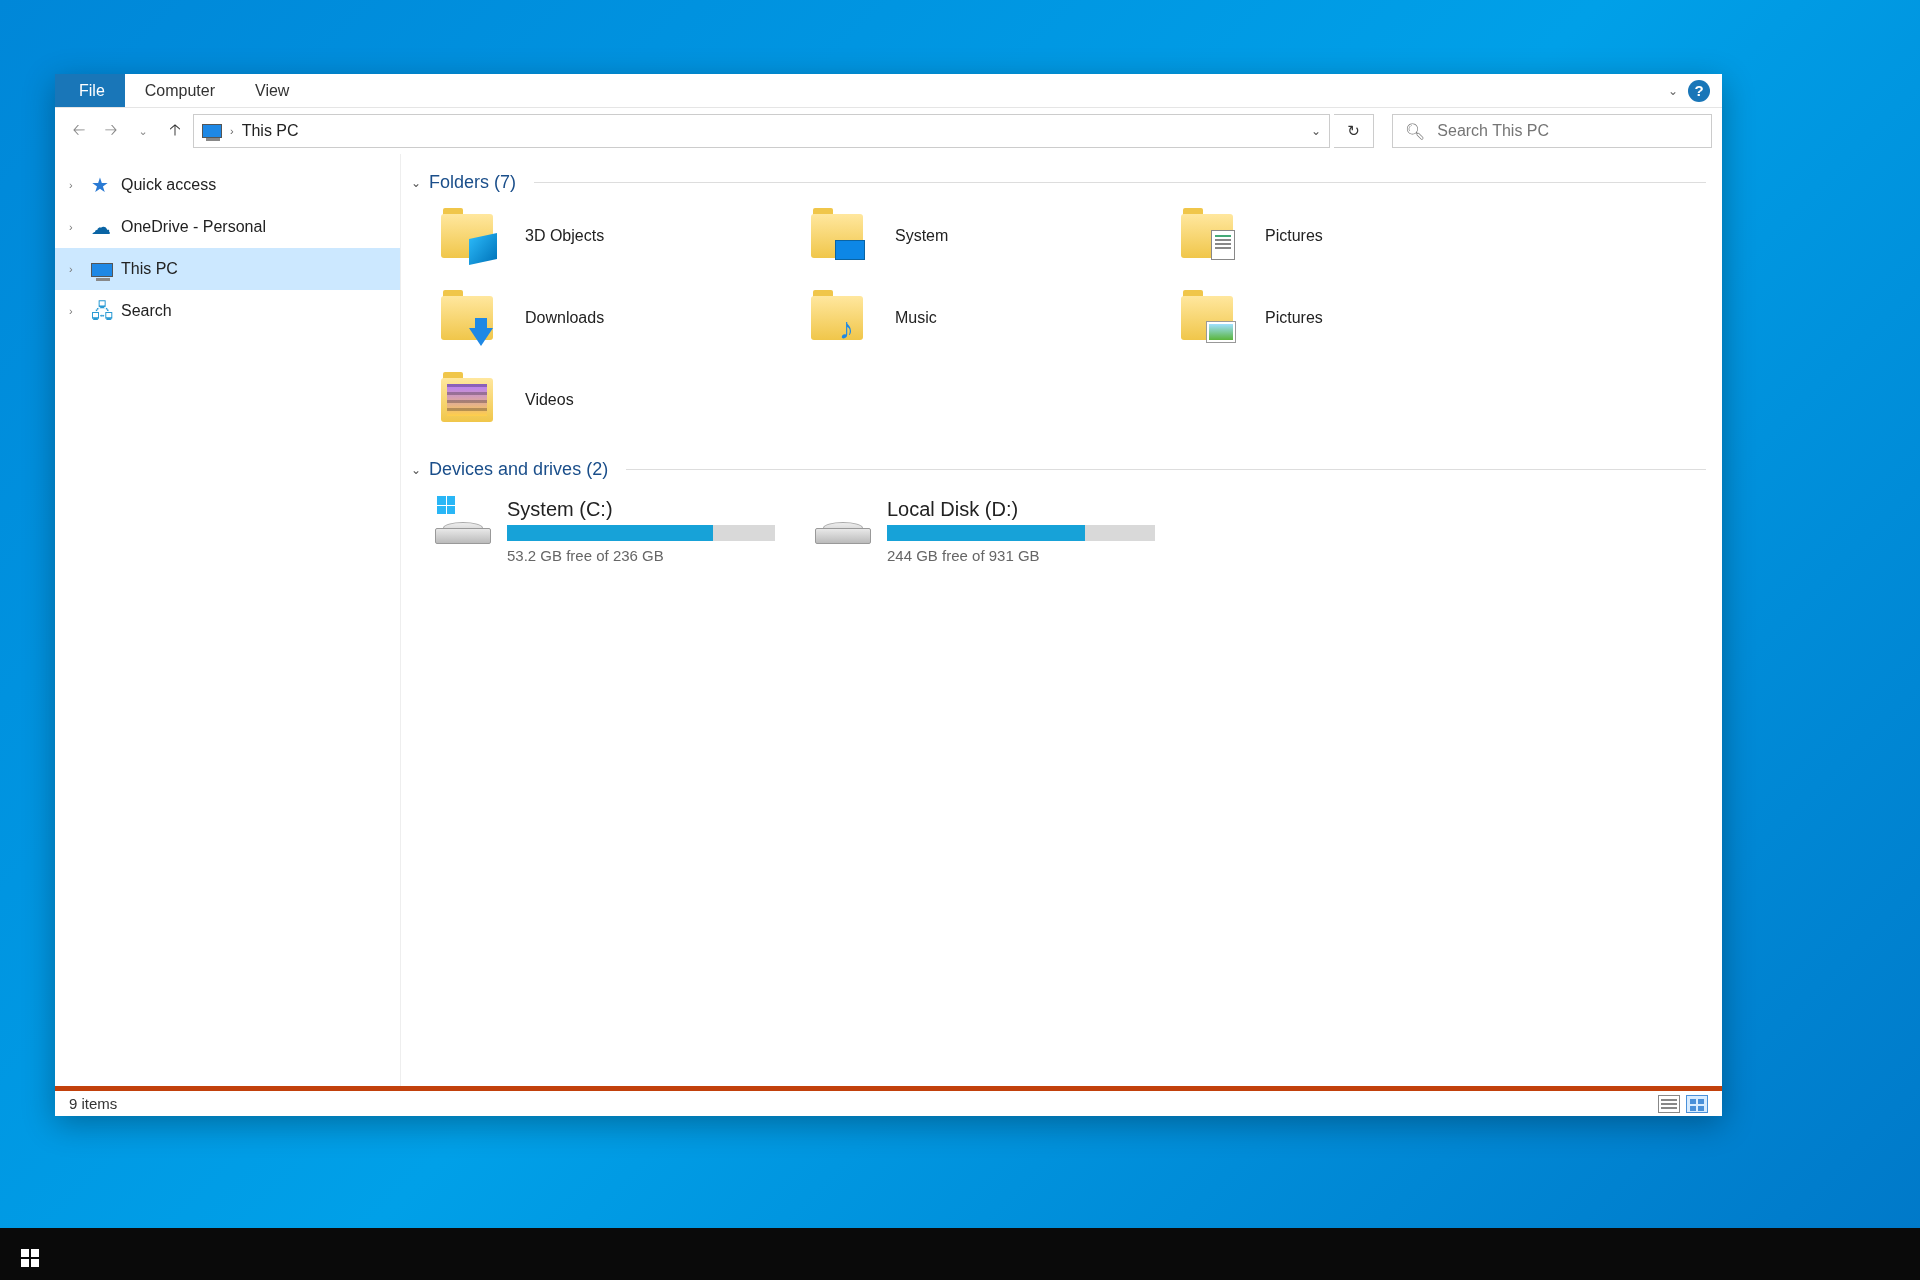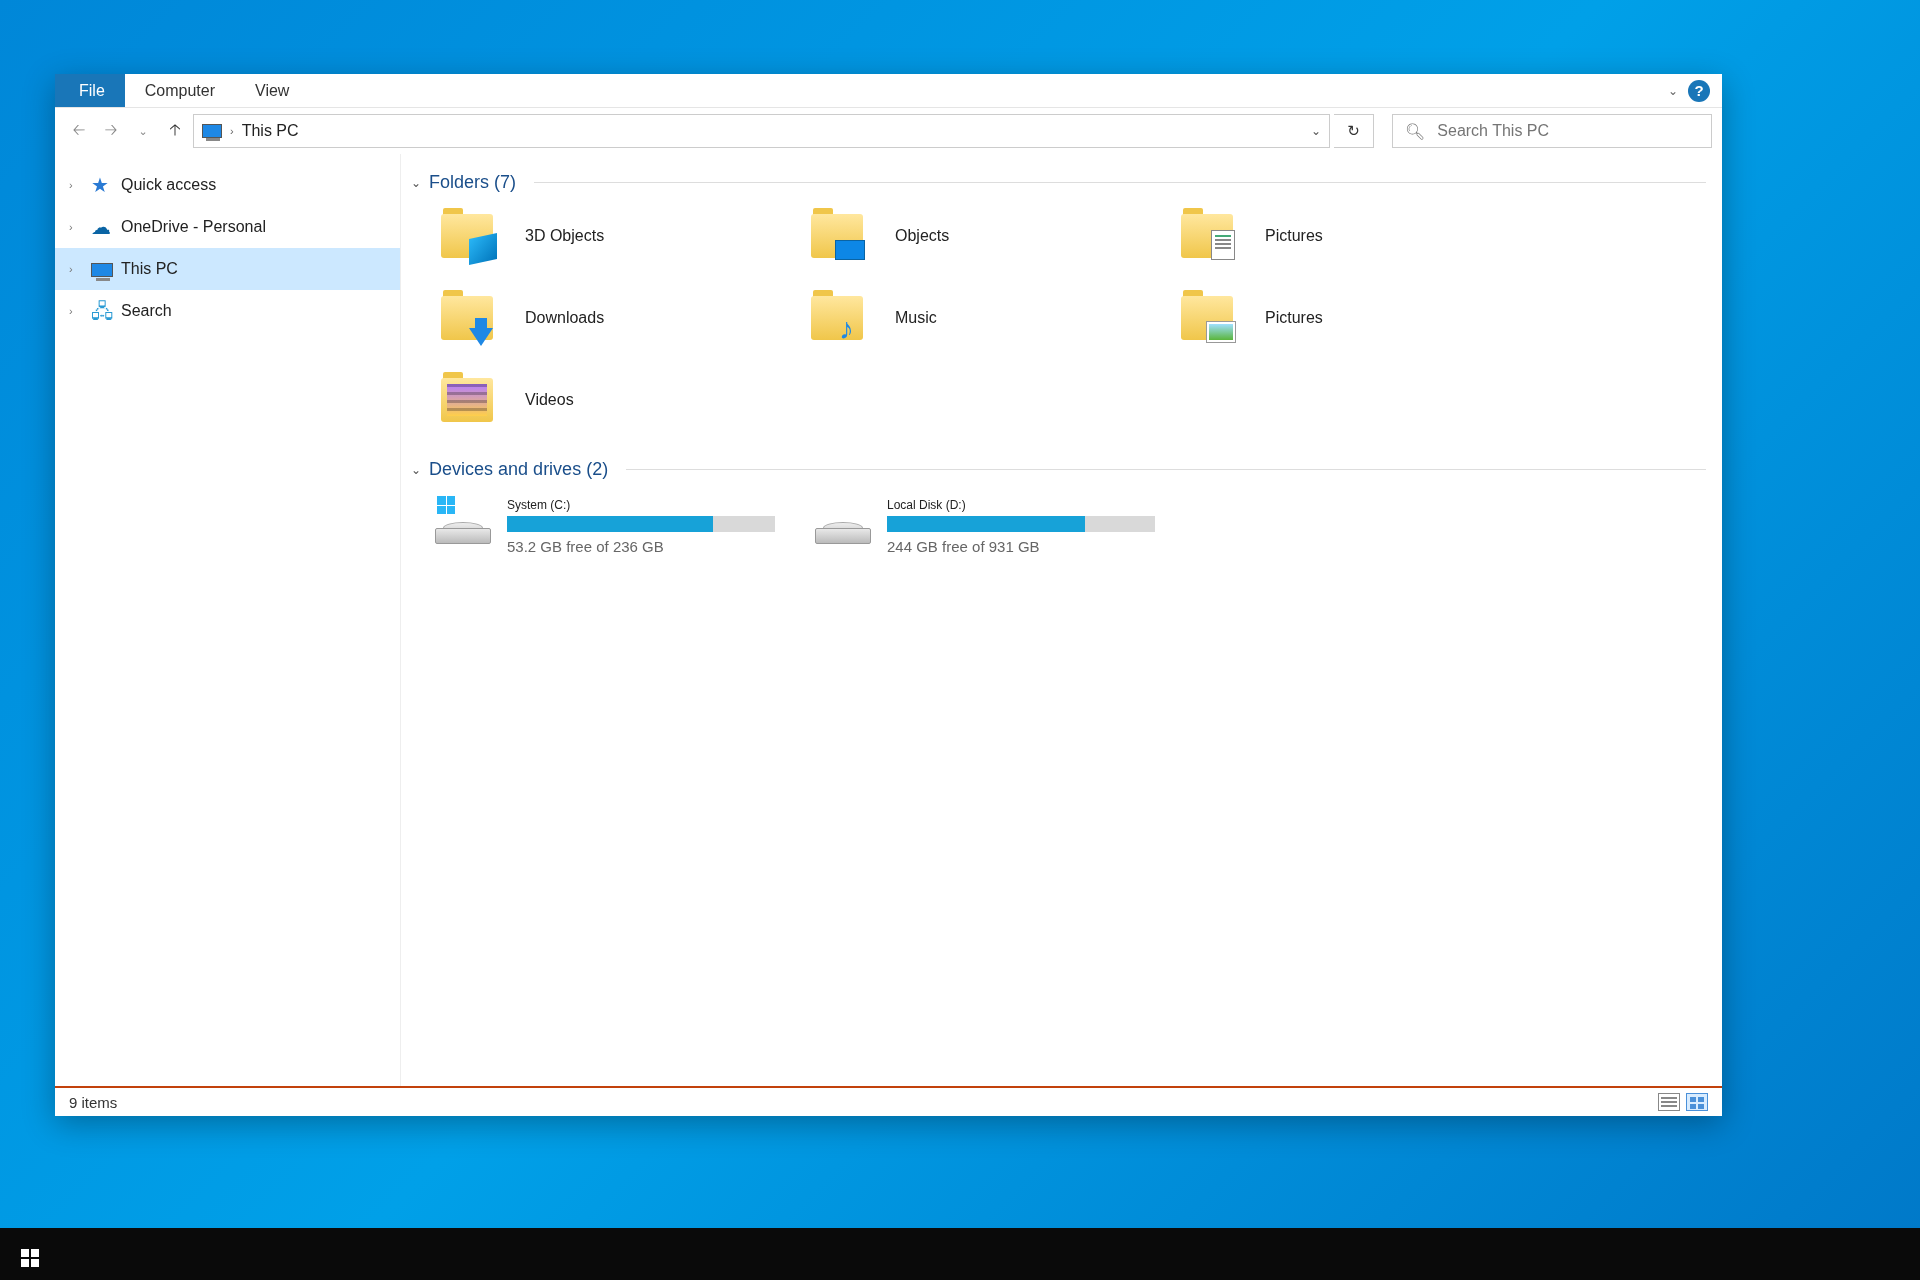--- a/index.html
+++ b/index.html
@@ -67,27 +67,27 @@
 .ov-vid::after{ content:""; position:absolute; left:0; top:0; width:100%; height:100%; background:repeating-linear-gradient(#000 0 3px, transparent 3px 8px); opacity:.25; }
 
 .drives-row { display:flex; gap:40px; padding:12px 0 0 24px; }
 .drive { display:flex; gap:16px; width:340px; }
 .drive-icon { width:56px; height:40px; position:relative; margin-top:6px; }
 .drive-body { position:absolute; left:0; bottom:0; width:56px; height:16px; background:linear-gradient(#e8e8e8,#bbb); border-radius:2px; border:1px solid #999; }
 .drive-disc { position:absolute; left:8px; bottom:10px; width:40px; height:12px; background:linear-gradient(#eee,#ccc); border-radius:50%; border:1px solid #aaa; }
 .drive-win  { position:absolute; left:2px; top:-8px; width:18px; height:18px; display:grid; grid-template-columns:1fr 1fr; grid-template-rows:1fr 1fr; gap:1px; }
 .drive-win span{ background:#29b6f6; }
 .drive-info { flex:1; }
-.drive-name { font-size:12px; color:#222; margin-bottom:4px; }
+.drive-name { font-size:20px; color:#222; margin-bottom:4px; }
 .drive-bar  { height:16px; background:#d9d9d9; position:relative; margin-bottom:6px; }
 .drive-fill { position:absolute; left:0; top:0; bottom:0; background:#17a2d8; }
 .drive-free { font-size:15px; color:#666; }
 
 
-.statusbar { height:30px; border-top:2px solid #c2410c; display:flex; align-items:center; padding:0 14px; font-size:15px; color:#333; }
+.statusbar { height:30px; border-top:5px solid #c2410c; display:flex; align-items:center; padding:0 14px; font-size:15px; color:#333; }
 .statusbar .sb-right { margin-left:auto; display:flex; gap:6px; }
 .view-btn { width:22px; height:18px; border:1px solid #888; position:relative; }
 .view-btn.details::before { content:""; position:absolute; left:2px; top:3px; width:16px; height:2px; background:#888; box-shadow:0 4px 0 #888,0 8px 0 #888; }
 .view-btn.tiles { background:#d8ecff; border-color:#4a90d9; }
 .view-btn.tiles::before { content:""; position:absolute; left:3px; top:3px; width:6px; height:5px; background:#4a90d9; box-shadow:8px 0 0 #4a90d9,0 7px 0 #4a90d9,8px 7px 0 #4a90d9; }
 
 
 .taskbar { position:absolute; left:0; bottom:0; width:1920px; height:52px; background:#0a0a0a; display:flex; align-items:center; padding-left:10px; }
 .start { color:#fff; font-size:18px; width:40px; text-align:center; }
 .start-grid { width:18px; height:18px; display:inline-grid; grid-template-columns:1fr 1fr; grid-template-rows:1fr 1fr; gap:2px; }
@@ -164,21 +164,21 @@
               <span class="overlay ov-3d"></span>
             </span>
             <span>3D Objects</span>
           </div>
           <div class="fitem">
             <span class="folder-icon">
               <span class="folder-tab"></span>
               <span class="folder-base"></span>
               <span class="overlay ov-desktop"></span>
             </span>
-            <span>Objects</span>
+            <span>System</span>
           </div>
           <div class="fitem">
             <span class="folder-icon">
               <span class="folder-tab"></span>
               <span class="folder-base"></span>
               <span class="overlay ov-doc"></span>
             </span>
             <span>Pictures</span>
           </div>
           <div class="fitem">

